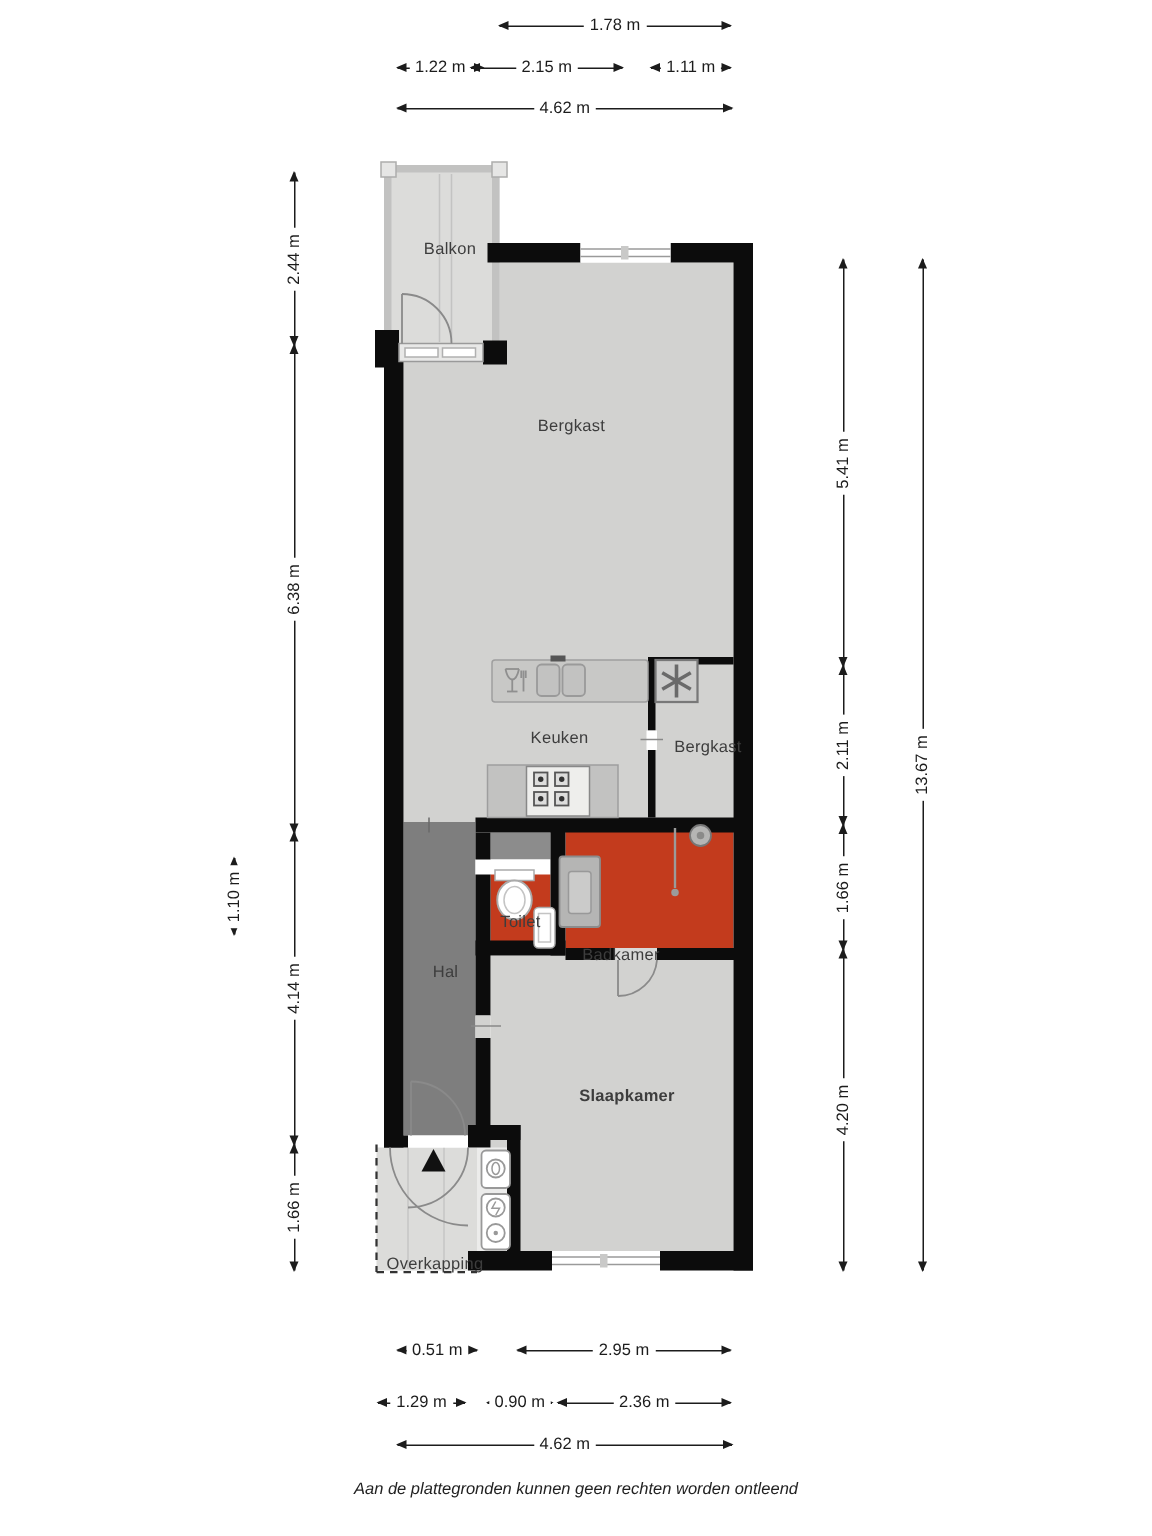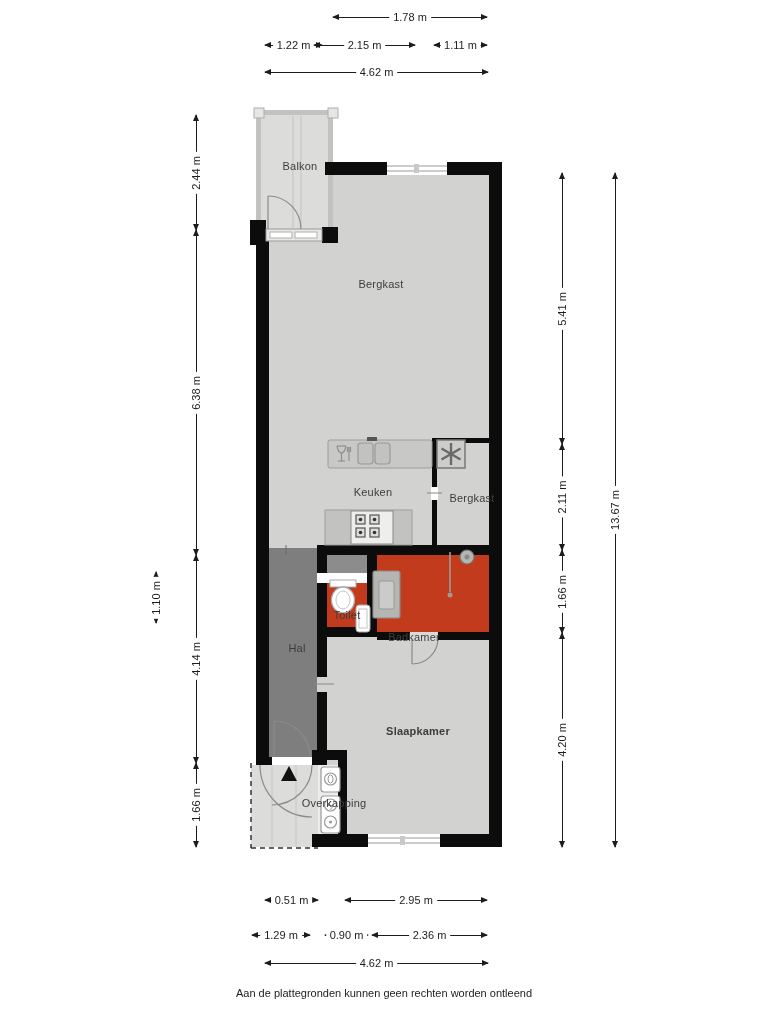--- a/index.html
+++ b/index.html
@@ -29,21 +29,21 @@
     border-top:7px solid #1c1c1c;border-left:3px solid transparent;border-right:3px solid transparent;}
   .dlabel{
     position:absolute;left:50%;top:50%;background:#ffffff;
     font-size:11px;color:#1c1c1c;padding:0 4px;white-space:nowrap;
     transform:translate(-50%,-50%);
   }
   .dim-v .dlabel{transform:translate(-50%,-50%) rotate(-90deg);}
 
   
   #footer{position:absolute;left:0;right:0;top:987px;text-align:center;
-    font-size:11px;color:#222;line-height:13px;}
+    font-size:11px;color:#222;line-height:13px;font-style:italic;}
   #footer div{margin:0;}
 </style>
 </head>
 <body>
 
 <div id="canvas">
 
   <svg id="plan-svg" width="768" height="1024" viewBox="0 0 768 1024">
 
     <g>
@@ -203,21 +203,21 @@
 
   <div id="labels-layer">
       <div class="room-label" style="left: 294px; top: 166px;">Balkon</div>
       <div class="room-label" style="left: 375px; top: 284px;">Bergkast</div>
       <div class="room-label" style="left: 367px; top: 492px;">Keuken</div>
       <div class="room-label" style="left: 466px; top: 498px;">Bergkast</div>
       <div class="room-label" style="left: 341px; top: 615px;">Toilet</div>
       <div class="room-label" style="left: 408px; top: 601px; margin-top: 36px;">Badkamer</div>
       <div class="room-label" style="left: 291px; top: 648px;">Hal</div>
       <div class="room-label" style="left: 412px; top: 731px; font-weight: bold;">Slaapkamer</div>
-      <div class="room-label" style="left: 284px; top: 803px; margin-left: 44px;">Overkapping</div>
+      <div class="room-label" style="left: 284px; top: 843px;">Overkapping</div>
     </div>
 
   <div id="dims-layer">
       <div class="dim dim-h" style="left: 333px; top: 12px; width: 154px; height: 10px;">
         <span class="dline"></span>
         <span class="ah a1"></span>
         <span class="ah a2"></span>
         <span class="dlabel">1.78 m</span>
       </div>
       <div class="dim dim-h" style="left: 265px; top: 40px; width: 57px; height: 10px;">

